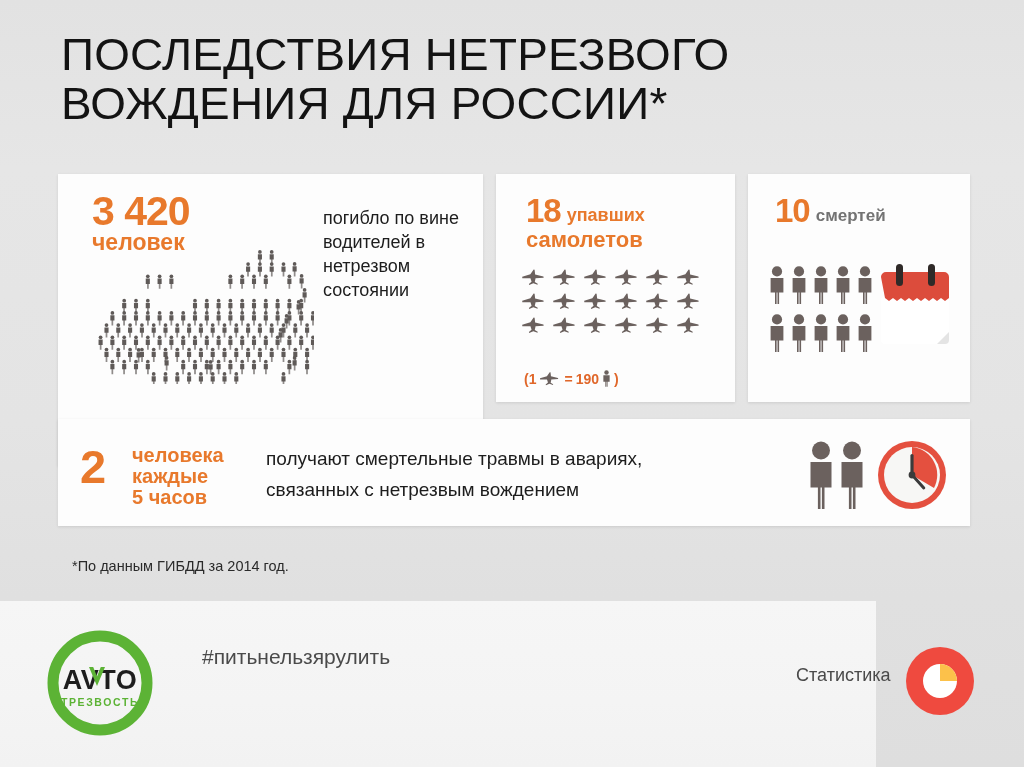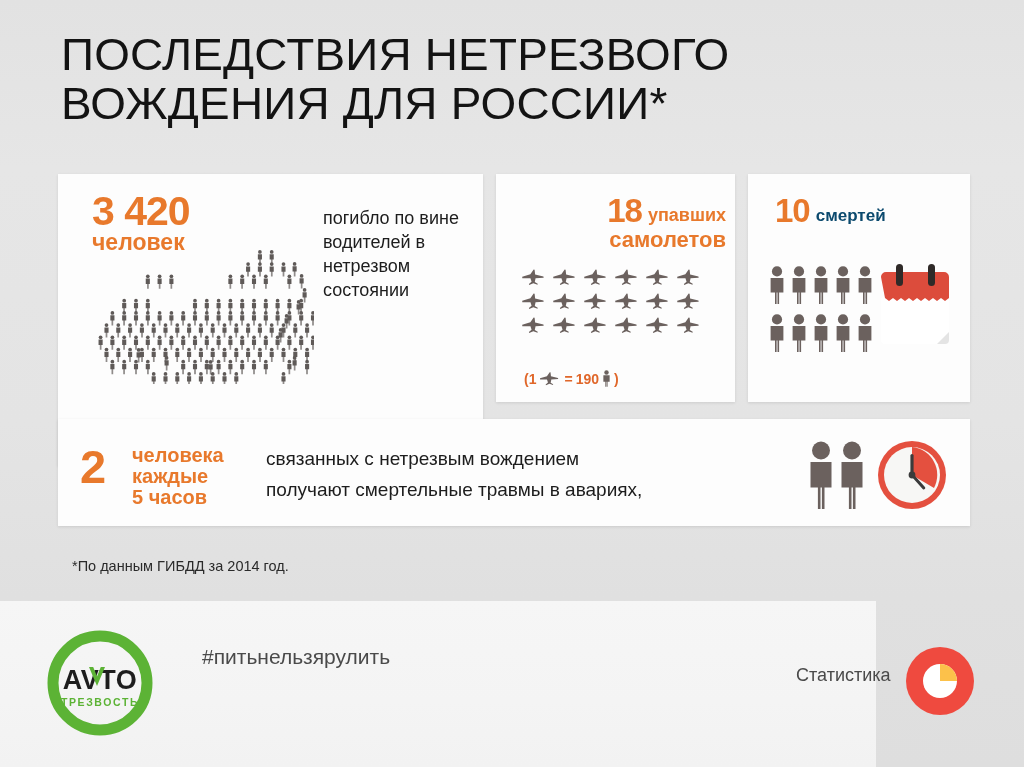--- a/index.html
+++ b/index.html
@@ -41,38 +41,38 @@
   #p1-num{position:absolute;left:34px;top:17px;font-size:41px;line-height:41px;}
   #p1-unit{position:absolute;left:34px;top:57px;font-size:23px;line-height:23px;font-weight:700;color:#e8792c;}
   #p1-desc{
     position:absolute;left:265px;top:32px;width:160px;
     font-size:18px;line-height:24px;color:#1d1d1d;
   }
   #map-wrap{position:absolute;left:38px;top:70px;width:218px;height:140px;}
   #map-wrap svg{display:block;}
 
   
-  #p2-head{position:absolute;left:30px;top:20px;width:200px;text-align:right;}
+  #p2-head{position:absolute;left:30px;top:20px;width:200px;}
   #p2-num{font-size:33px;line-height:33px;vertical-align:-1px;}
   #p2-w1{font-size:18px;font-weight:700;color:#e8792c;margin-left:6px;}
   #p2-w2{display:block;font-size:22px;line-height:24px;font-weight:700;color:#e8792c;margin-top:1px;}
   #planes{position:absolute;left:25px;top:94px;width:185px;}
   .plane-row{display:flex;gap:5px;margin-bottom:6px;}
   .plane-row svg{display:block;}
   #p2-legend{
     position:absolute;left:28px;top:196px;
     font-size:14px;font-weight:700;color:#e0672a;
     display:flex;align-items:center;gap:3px;white-space:nowrap;
   }
   #p2-legend svg{display:block;}
 
   
   #p3-head{position:absolute;left:27px;top:20px;width:195px;}
   #p3-num{font-size:33px;line-height:33px;vertical-align:-1px;}
-  #p3-w1{font-size:17px;font-weight:700;color:#0c4a6e;margin-left:6px;}
+  #p3-w1{font-size:17px;font-weight:700;color:#737373;margin-left:6px;}
   #p3-w2{display:block;font-size:23px;line-height:24px;font-weight:700;color:#e8792c;margin-top:1px;}
   #p3-people{position:absolute;left:21px;top:92px;width:110px;}
   .ppl-row{display:flex;gap:6px;margin-bottom:10px;}
   .ppl-row svg{display:block;}
   #calendar{position:absolute;left:129px;top:90px;}
 
   
   #p4-num{position:absolute;left:22px;top:24px;font-size:47px;line-height:47px;}
   #p4-lines{position:absolute;left:74px;top:26px;width:115px;
             font-size:20px;line-height:21px;font-weight:700;color:#e8792c;}
@@ -413,22 +413,22 @@
   </div>
 
   <div class="panel" id="panel-4">
     <div class="big-num" id="p4-num">2</div>
     <div id="p4-lines">
       <div>человека</div>
       <div>каждые</div>
       <div>5 часов</div>
     </div>
     <div id="p4-body">
+      <div>получают смертельные травмы в авариях,</div>
       <div>связанных с нетрезвым вождением</div>
-      <div>получают смертельные травмы в авариях,</div>
     </div>
 
     <div id="p4-icons">
       <svg width="26" height="68" viewBox="0 0 26 68" aria-hidden="true">
         <circle cx="13" cy="9.5" r="9" fill="#6b615e"></circle>
         <path d="M2.5 21h21v25.5h-7v21.5h-2.6v-21.5h-1.4v21.5h-2.6v-21.5h-7.4z" fill="#6b615e"></path>
       </svg>
       <svg width="26" height="68" viewBox="0 0 26 68" aria-hidden="true">
         <circle cx="13" cy="9.5" r="9" fill="#6b615e"></circle>
         <path d="M2.5 21h21v25.5h-7v21.5h-2.6v-21.5h-1.4v21.5h-2.6v-21.5h-7.4z" fill="#6b615e"></path>

